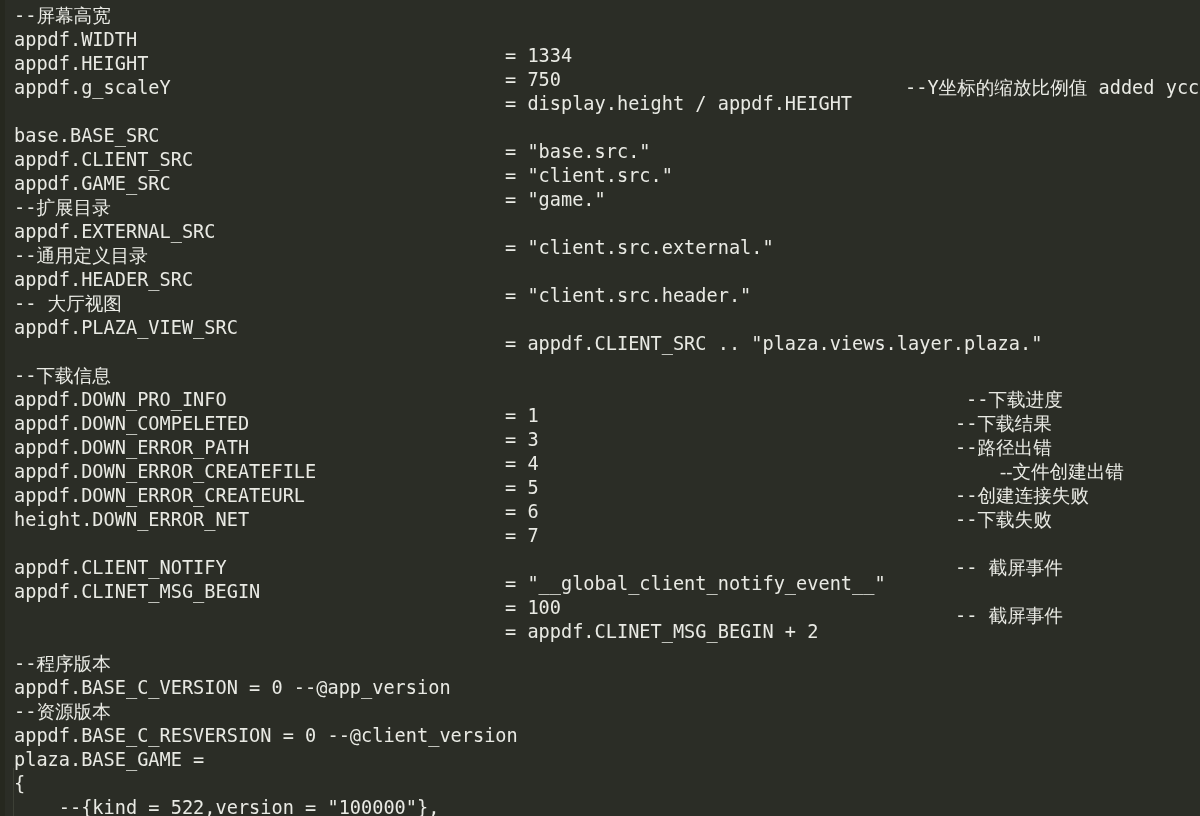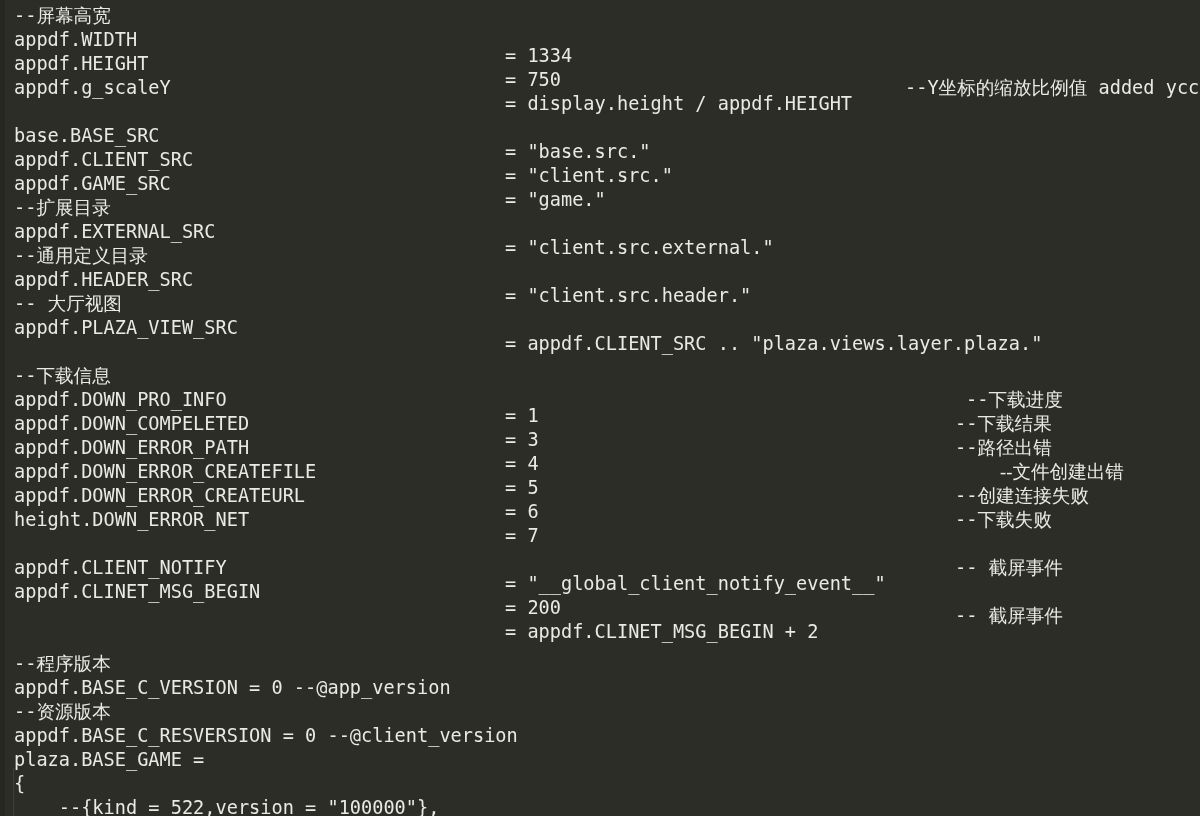--- a/index.html
+++ b/index.html
@@ -111,21 +111,21 @@
       <div class="line blank"></div>
       <div class="line"><span class="col-full">--下载信息</span></div>
       <div class="line"><span class="col-name">appdf.DOWN_PRO_INFO</span><span class="col-value">= 1</span><span class="col-comment" style="left: 955px; margin-left: 11px;">--下载进度</span></div>
       <div class="line"><span class="col-name">appdf.DOWN_COMPELETED</span><span class="col-value">= 3</span><span class="col-comment" style="left: 955px;">--下载结果</span></div>
       <div class="line"><span class="col-name">appdf.DOWN_ERROR_PATH</span><span class="col-value">= 4</span><span class="col-comment" style="left: 955px;">--路径出错</span></div>
       <div class="line"><span class="col-name">appdf.DOWN_ERROR_CREATEFILE</span><span class="col-value">= 5</span><span class="col-comment" style="left: 1000px; font-family: Liberation Serif, serif;">--文件创建出错</span></div>
       <div class="line"><span class="col-name">appdf.DOWN_ERROR_CREATEURL</span><span class="col-value">= 6</span><span class="col-comment" style="left: 955px;">--创建连接失败</span></div>
       <div class="line"><span class="col-name">height.DOWN_ERROR_NET</span><span class="col-value">= 7</span><span class="col-comment" style="left: 955px;">--下载失败</span></div>
       <div class="line blank"></div>
       <div class="line"><span class="col-name">appdf.CLIENT_NOTIFY</span><span class="col-value">= "__global_client_notify_event__"</span><span class="col-comment" style="left: 955px;">-- 截屏事件</span></div>
-      <div class="line"><span class="col-name">appdf.CLINET_MSG_BEGIN</span><span class="col-value">= 200</span></div>
+      <div class="line"><span class="col-name">appdf.CLINET_MSG_BEGIN</span><span class="col-value">= 100</span></div>
       <div class="line"><span class="col-value">= appdf.CLINET_MSG_BEGIN + 2</span><span class="col-comment" style="left: 955px;">-- 截屏事件</span></div>
       <div class="line blank"></div>
       <div class="line"><span class="col-full">--程序版本</span></div>
       <div class="line"><span class="col-full">appdf.BASE_C_VERSION = 0 --@app_version</span></div>
       <div class="line"><span class="col-full">--资源版本</span></div>
       <div class="line"><span class="col-full">appdf.BASE_C_RESVERSION = 0 --@client_version</span></div>
       <div class="line"><span class="col-full">plaza.BASE_GAME =</span></div>
       <div class="line"><span class="col-full">{</span></div>
       <div class="line"><span class="col-full">    --{kind = 522,version = "100000"},</span></div>
     </div>

